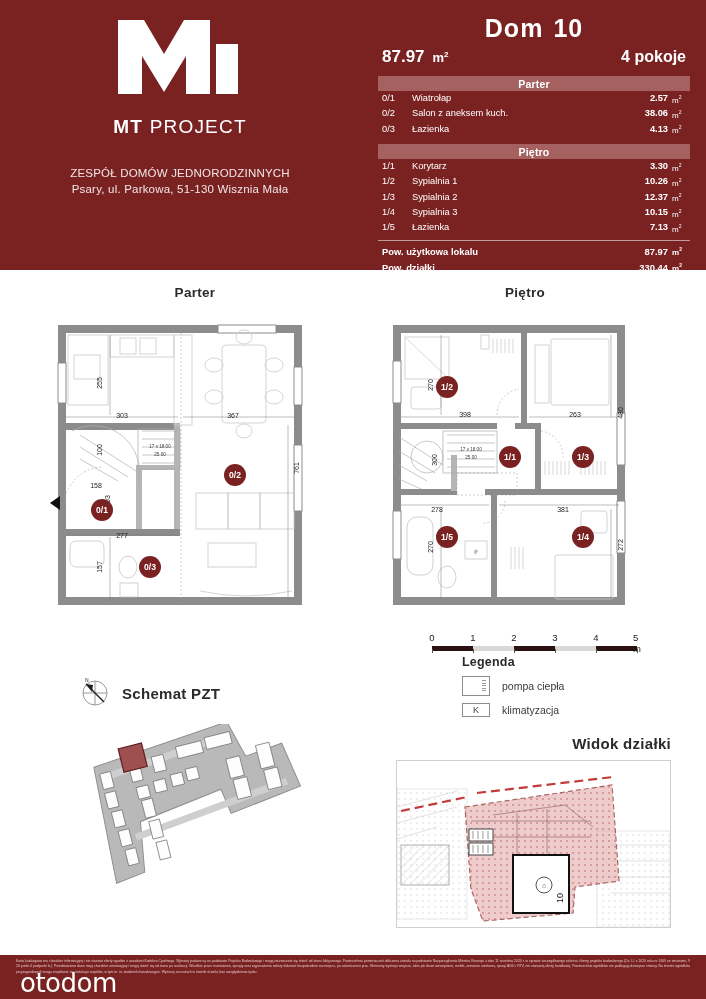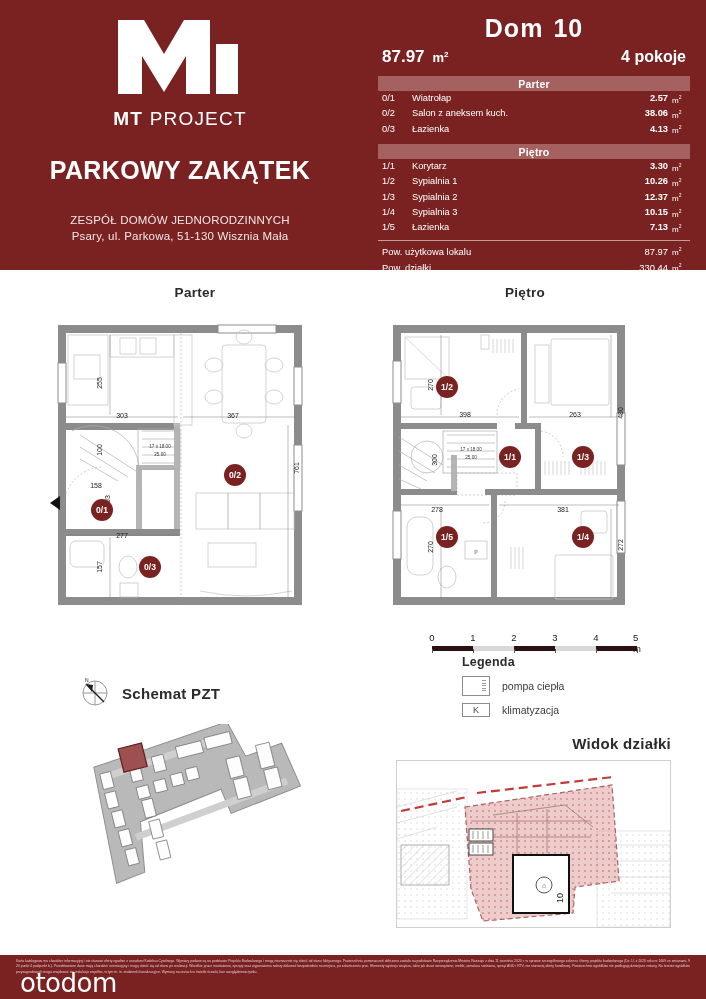--- a/index.html
+++ b/index.html
@@ -23,21 +23,21 @@
     color: #ffffff;
   }
 
   .brand-col {
     position: absolute; left: 0; top: 18px; width: 360px; text-align: center;
   }
 
   .logo-mark { width: 128px; height: 78px; margin: 0 auto; display:block; }
 
   .logo-text {
-    margin-top: 12px;
+    margin-top: 20px;
     font-size: 19px; letter-spacing: 1.2px; font-weight: 400; color:#fff;
   }
   .logo-text .b { font-weight: 700; }
 
   .estate-name {
     margin-top: 26px;
     font-size: 25px; font-weight: 700; letter-spacing: 0.4px; color:#fff;
   }
 
   .estate-sub {
@@ -71,21 +71,21 @@
   }
   td.c-code { width: 34px; padding-left: 4px; }
   td.c-name { }
   td.c-val  { text-align: right; width: 42px; font-weight: 700; }
   td.c-unit { width: 22px; padding-left: 4px; font-size: 8px; }
 
   .spacer-row td { height: 7px; }
 
   .totals { margin-top: 4px; border-top: 1px solid #c49b9b; padding-top: 3px; }
   .totals table { width: 100%; border-collapse: collapse; }
-  .totals td { font-size: 9.4px; color: #fff; font-weight: 400; padding: 0.6px 0; line-height: 12px;}
+  .totals td { font-size: 9.4px; color: #fff; font-weight: 700; padding: 0.6px 0; line-height: 12px;}
   .totals td.t-name { padding-left: 4px; }
   .totals td.t-val { text-align: right; width: 48px; }
   .totals td.t-unit { width: 22px; padding-left: 4px; font-size: 8px; }
 
   
   .plan-title {
     position: absolute; font-size: 13.5px; font-weight: 700; color: #2b2b2b;
     letter-spacing: .3px;
   }
   #title-parter { left: 140px; top: 285px; width: 110px; text-align:center; }
@@ -177,21 +177,20 @@
 
     <div class="brand-col">
       <svg class="logo-mark" viewBox="0 0 128 78">
         <path d="M2 2 h26 l20 34 l20 -34 h26 v74 h-24 v-38 l-22 36 l-22 -36 v38 h-24 z" fill="#ffffff"></path>
         <rect x="100" y="26" width="22" height="50" fill="#ffffff"></rect>
       </svg>
       <div class="logo-text">
         <span class="b">MT</span>
         <span>PROJECT</span>
       </div>
-      <div class="estate-name">PARKOWY ZAKĄTEK</div>
       <div class="estate-sub">
         <div>ZESPÓŁ DOMÓW JEDNORODZINNYCH</div>
         <div>Psary, ul. Parkowa, 51-130  Wisznia Mała</div>
       </div>
     </div>
 
     <div class="info-col">
       <div class="house-title">
         <span>Dom</span><span class="num">10</span>
       </div>

